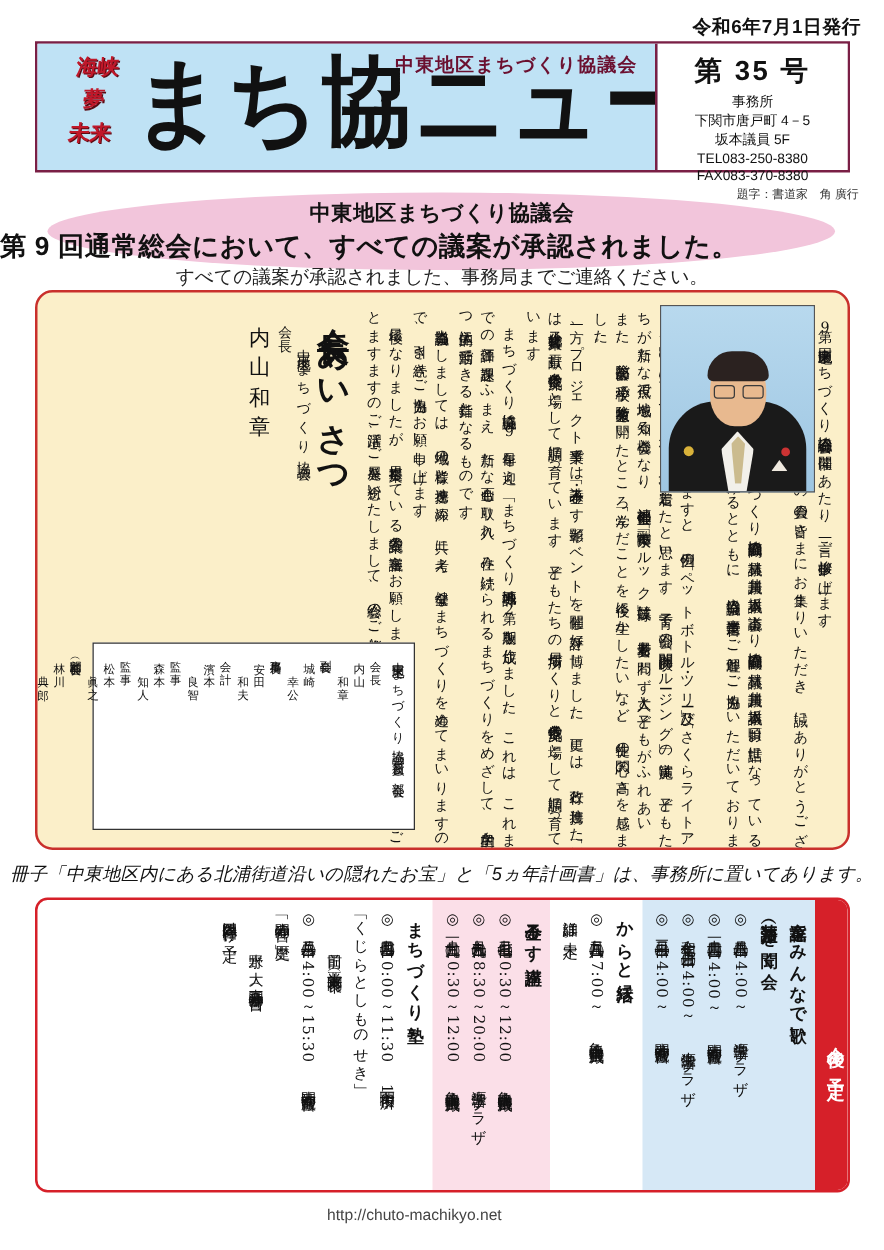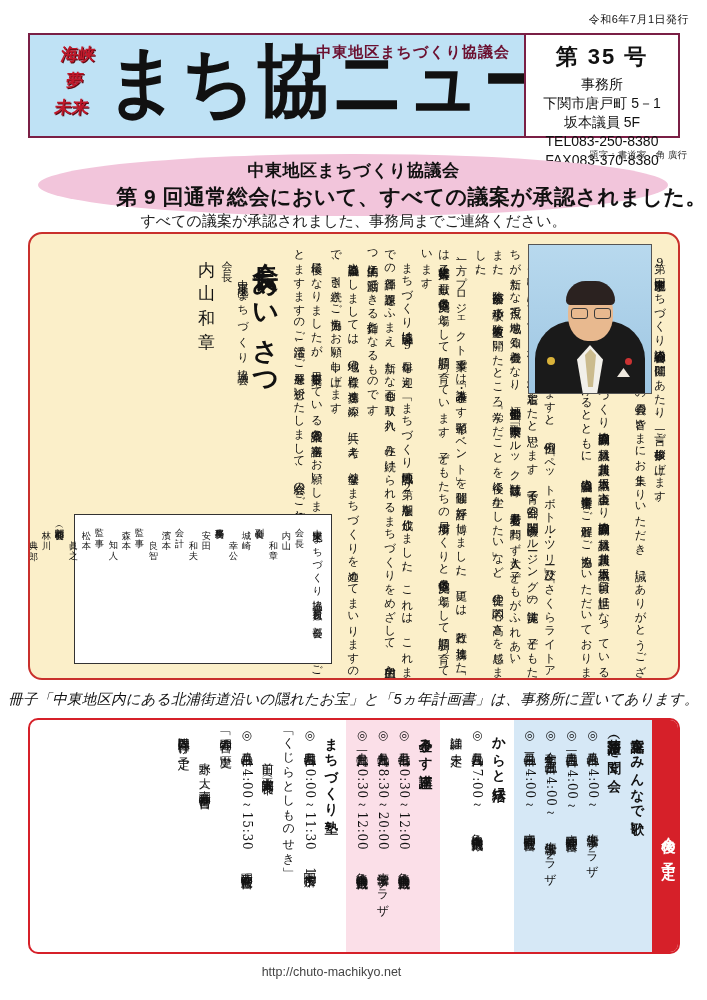--- a/index.html
+++ b/index.html
@@ -9,21 +9,21 @@
     font-family:"Liberation Sans","DejaVu Sans",sans-serif;
     color:#111;
     position:relative;
     overflow:hidden;
   }
   .page{position:relative;width:707px;height:1000px;box-sizing:border-box;}
 
   
   .issue-date{
     position:absolute;top:12px;right:18px;
-    font-size:11px;letter-spacing:.5px;color:#111;
+    font-size:15px;letter-spacing:.5px;color:#111;font-weight:bold;
   }
   .masthead{
     position:absolute;left:28px;top:33px;width:652px;height:105px;
     border:2px solid #7a1f45;box-sizing:border-box;display:flex;
   }
   .mast-left{
     flex:0 0 494px;background:#bfe2f5;position:relative;
     border-right:2px solid #7a1f45;overflow:hidden;
   }
   .mast-motto{
@@ -44,37 +44,37 @@
   .mast-sub{
     position:absolute;right:14px;top:8px;
     font-family:"DejaVu Serif","Liberation Serif",serif;
     font-weight:bold;font-size:15px;color:#6b1030;letter-spacing:1px;
   }
   .mast-right{
     flex:1;background:#fff;text-align:center;
     padding-top:5px;box-sizing:border-box;
   }
   .issue-no{font-size:22px;font-weight:bold;letter-spacing:2px;margin:2px 0 3px;}
-  .office-line{font-size:14px;line-height:1.35;color:#111;}
+  .office-line{font-size:11px;line-height:1.35;color:#111;}
   .calligrapher{
     position:absolute;right:20px;top:149px;font-size:9.5px;color:#333;
   }
 
   
   .banner-wrap{position:absolute;left:0;top:150px;width:707px;height:78px;}
   .ellipse{
     position:absolute;left:38px;top:4px;width:630px;height:62px;
     background:#f2c5db;border-radius:50%;
   }
   .banner-l1{
     position:absolute;left:0;top:9px;width:707px;text-align:center;
     font-size:17px;font-weight:bold;letter-spacing:.5px;
   }
   .banner-l2{
-    position:absolute;left:0;top:33px;width:707px;text-align:right;
+    position:absolute;left:0;top:33px;width:707px;text-align:left;
     font-size:21px;font-weight:bold;letter-spacing:.5px;
   }
   .banner-l3{
     position:absolute;left:0;top:62px;width:707px;text-align:center;
     font-size:15px;color:#222;
   }
 
   
   .article{
     position:absolute;left:28px;top:232px;width:652px;height:448px;
@@ -221,21 +221,21 @@
         <div>海峡</div>
         <div>夢</div>
         <div>未来</div>
       </div>
       <div class="mast-title">まち協ニュース</div>
       <div class="mast-sub">中東地区まちづくり協議会</div>
     </div>
     <div class="mast-right">
       <div class="issue-no">第 35 号</div>
       <div class="office-line">事務所</div>
-      <div class="office-line">下関市唐戸町 5－1</div>
+      <div class="office-line">下関市唐戸町 4－5</div>
       <div class="office-line">坂本議員 5F</div>
       <div class="office-line">TEL083-250-8380</div>
       <div class="office-line">FAX083-370-8380</div>
     </div>
   </div>
   <div class="calligrapher">題字：書道家　角 廣行</div>
 
   <div class="banner-wrap">
     <div class="ellipse"></div>
     <div class="banner-l1">中東地区まちづくり協議会</div>

